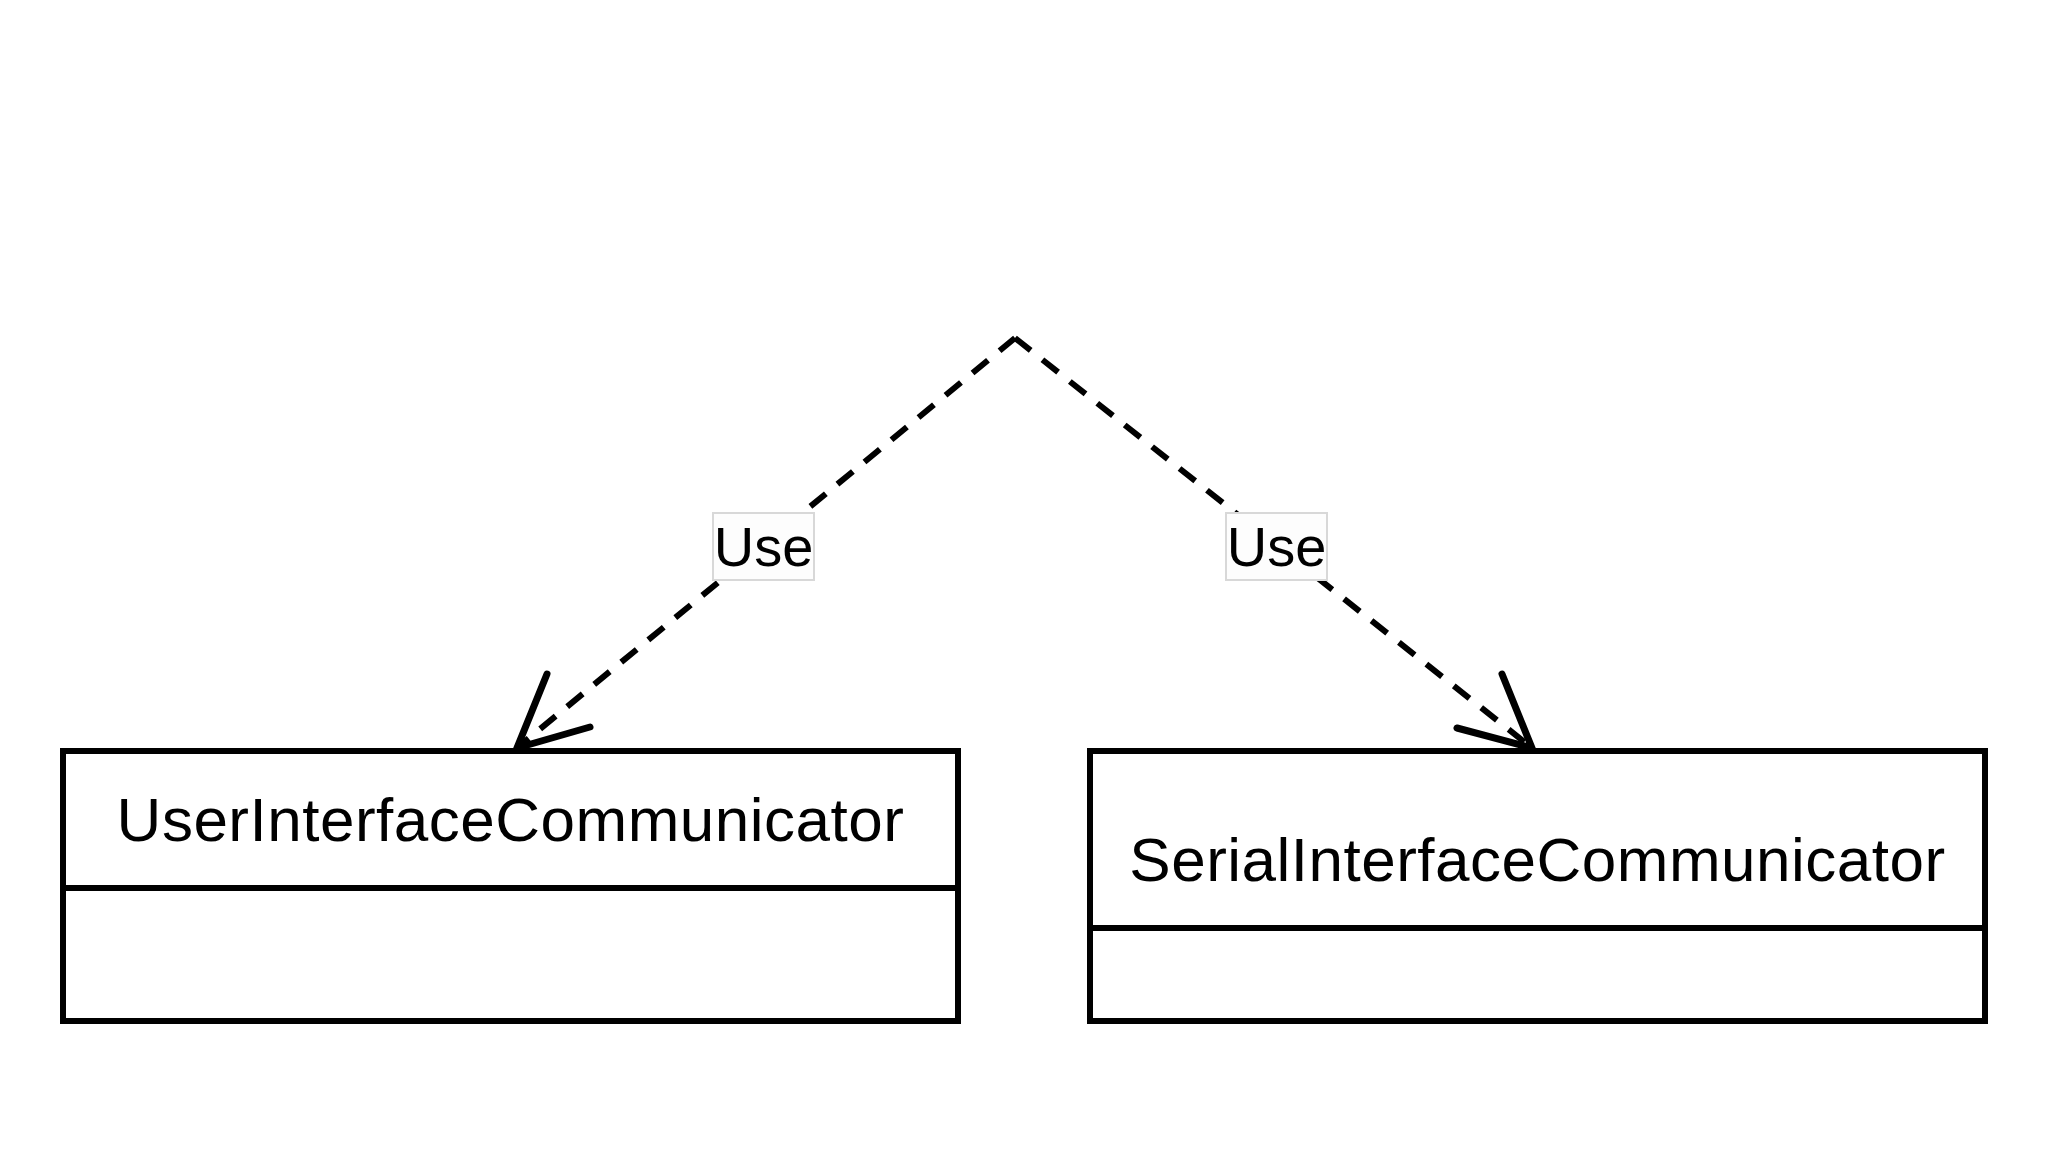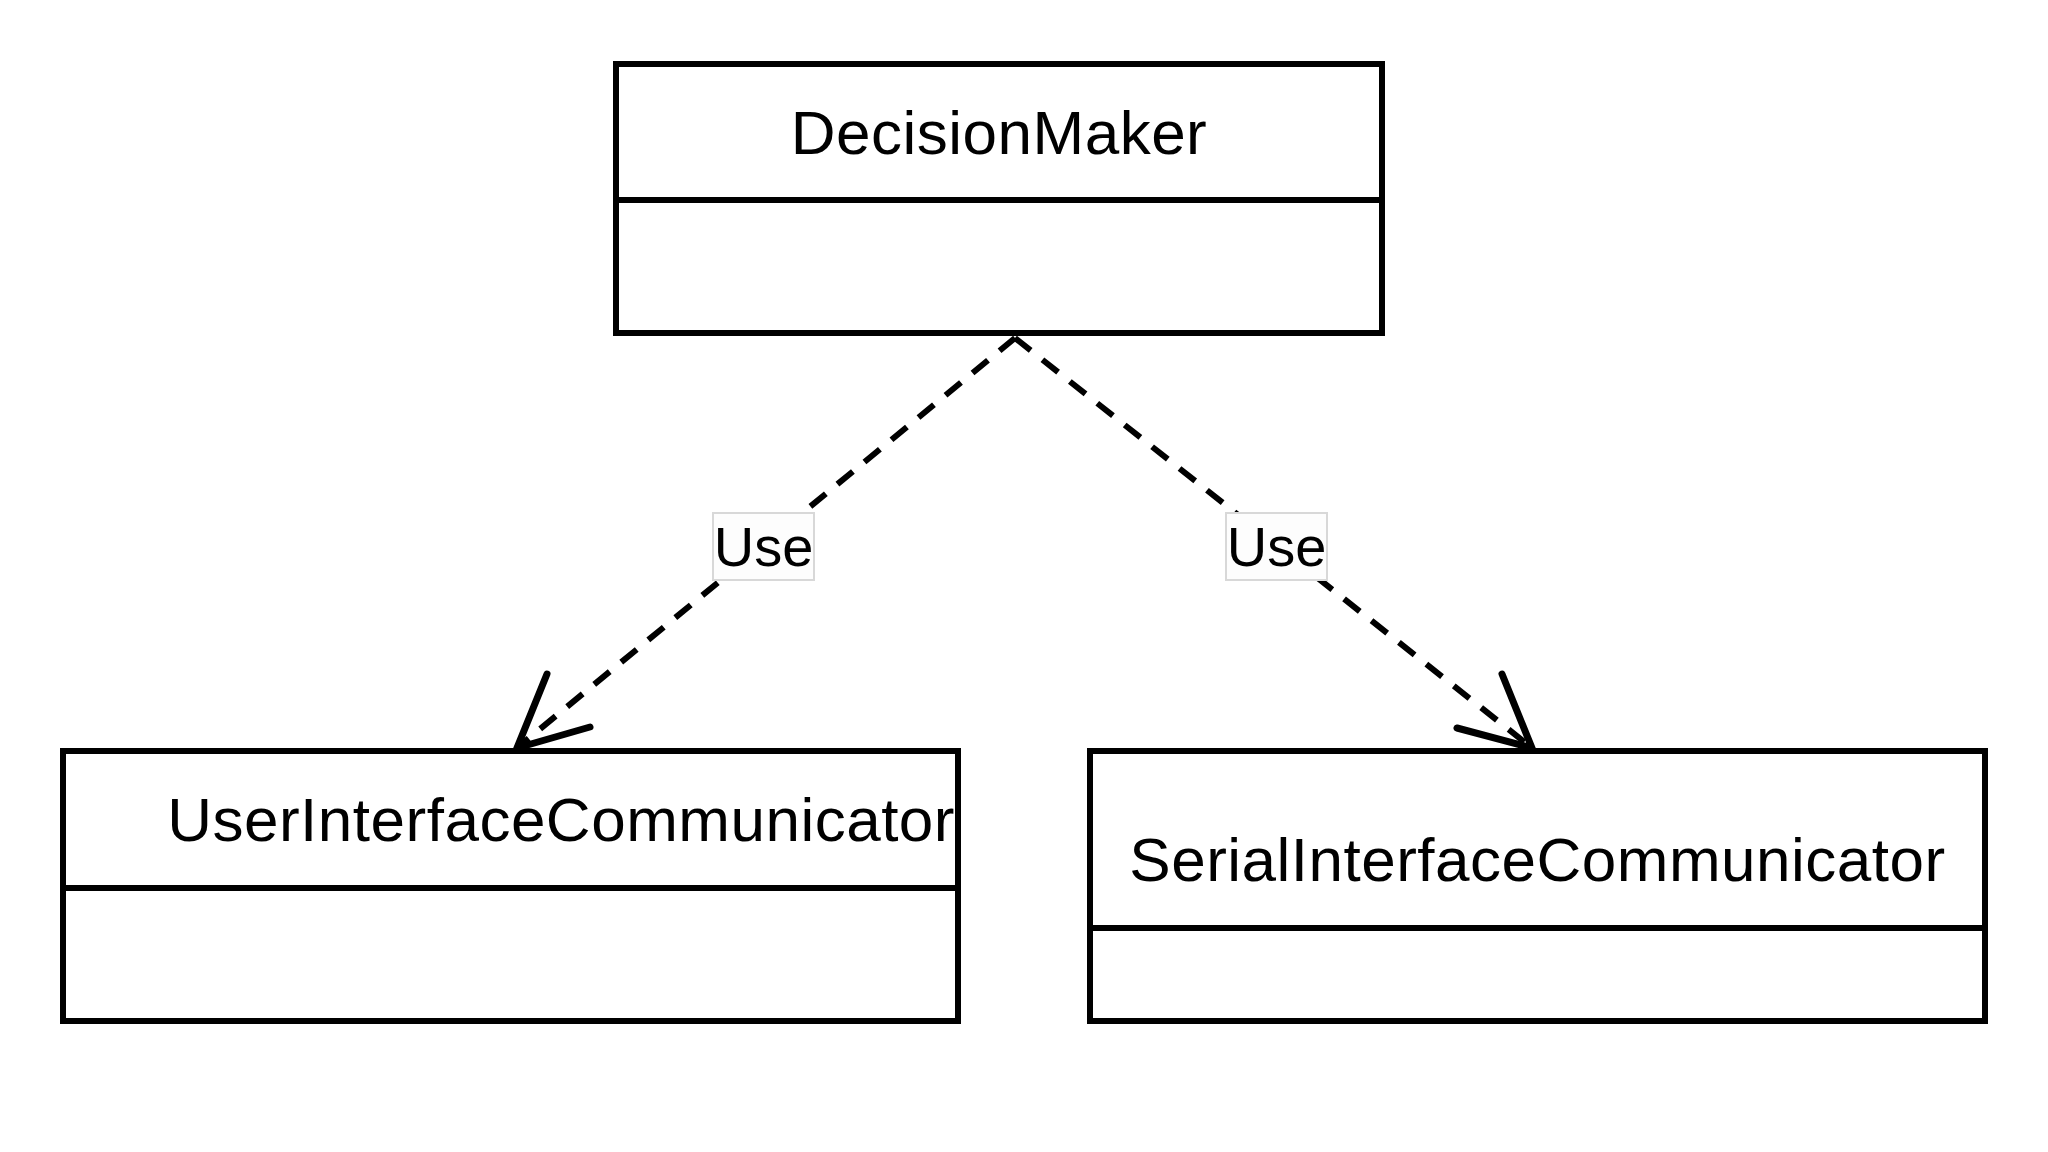--- a/index.html
+++ b/index.html
@@ -34,21 +34,21 @@
     color: #000000;
     white-space: nowrap;
   }
   .body-compartment {
     flex: 1 1 auto;
     background: #ffffff;
   }
   #class-decision-maker   { left: 613px;  top: 61px;  width: 772px; height: 275px; }
   #class-decision-maker .name-compartment { height: 130px; }
   #class-user-interface   { left: 60px;   top: 748px; width: 901px; height: 276px; }
-  #class-user-interface .name-compartment { height: 131px; justify-content: flex-end; }
+  #class-user-interface .name-compartment { height: 131px; }
   #class-serial-interface { left: 1087px; top: 748px; width: 901px; height: 276px; }
   #class-serial-interface .name-compartment { height: 131px; margin-top: 40px; }
 
   .edges-layer {
     position: absolute;
     left: 0; top: 0;
     width: 2048px;
     height: 1152px;
     pointer-events: none;
   }
@@ -67,26 +67,20 @@
     white-space: nowrap;
   }
   #edge-label-left  { left: 712px;  top: 512px; }
   #edge-label-right { left: 1225px; top: 512px; }
 </style>
 </head>
 <body>
 
 <div class="canvas">
 
-  <div class="uml-class" id="class-decision-maker">
-    <div class="name-compartment">
-      <span>DecisionMaker</span>
-    </div>
-    <div class="body-compartment"></div>
-  </div>
 
   <div class="uml-class" id="class-user-interface">
     <div class="name-compartment">
       <span>UserInterfaceCommunicator</span>
     </div>
     <div class="body-compartment"></div>
   </div>
 
   <div class="uml-class" id="class-serial-interface">
     <div class="name-compartment">

